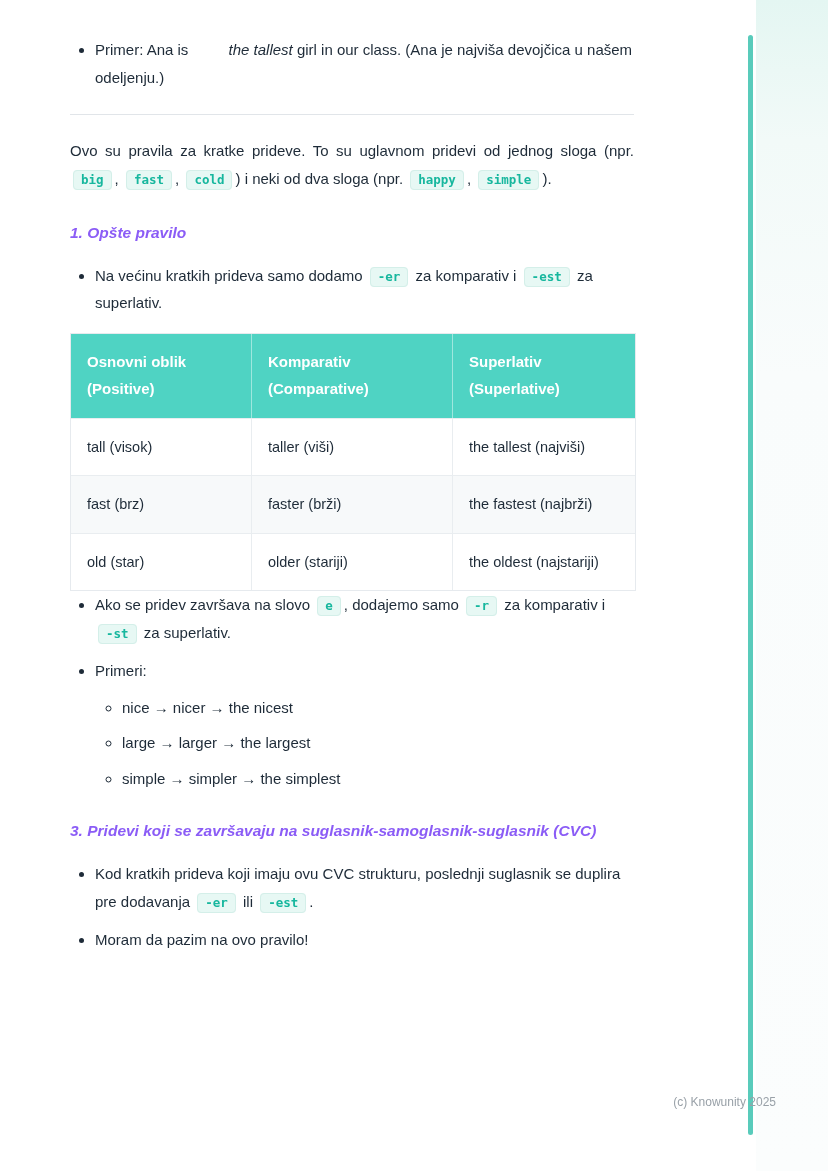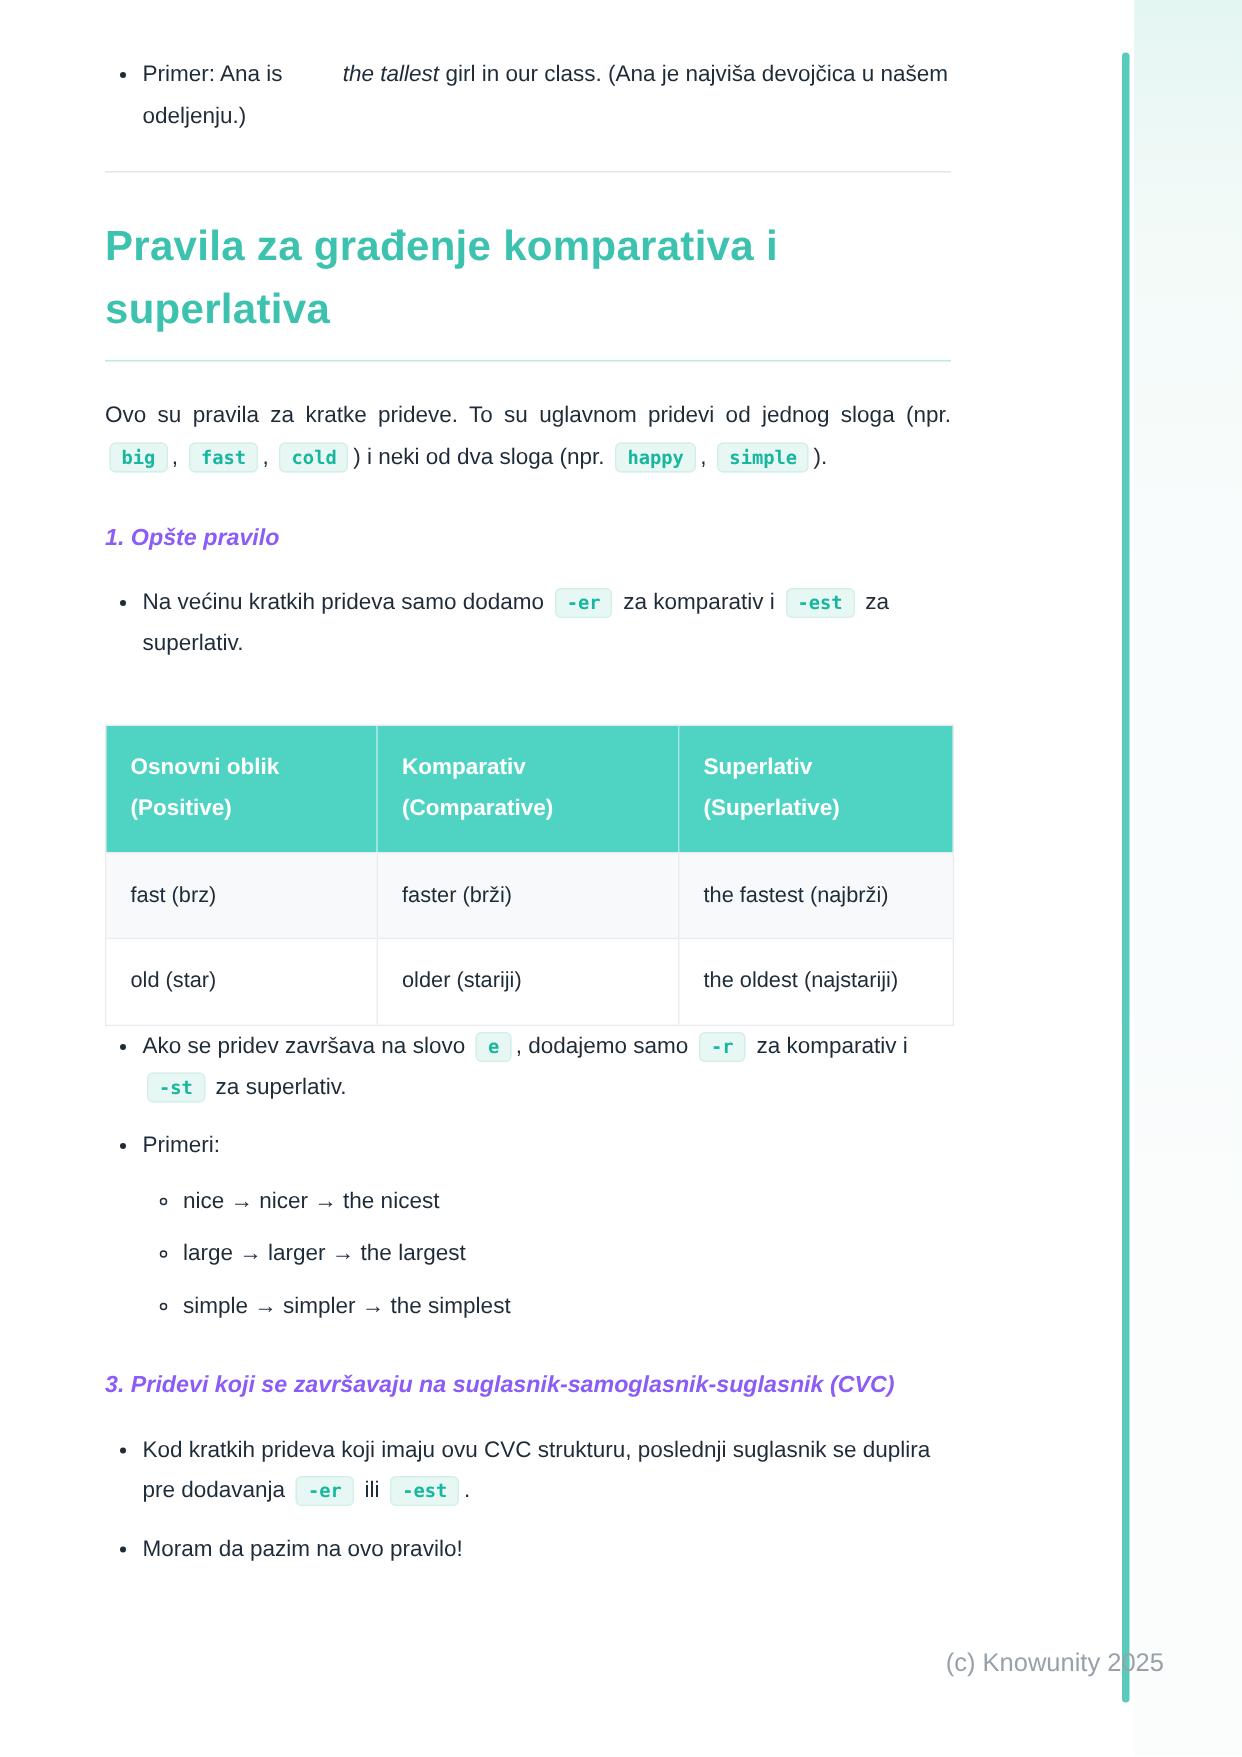--- a/index.html
+++ b/index.html
@@ -28,21 +28,21 @@
 
   h1.page-title {
     color:var(--accent,#3cc2af); font-size:28px; line-height:1.5; font-weight:700;
     margin-top:28px; padding-bottom:13px; border-bottom:1px solid #bfe9e1;
     letter-spacing:.2px;
   }
   .para { margin-top:22px; line-height:1.9; text-align:justify; }
   h3.sec { font-size:15.5px; font-weight:700; margin-top:30px; margin-bottom:20px; color:#8b5cf6;font-style:italic; }
 
   table.rules-table {
-    width:100%; border-collapse:separate; border-spacing:0; margin-top:40px;
+    width:100%; border-collapse:separate; border-spacing:0; margin-top:16px;
     border:1px solid #e6eaee; table-layout:fixed;
   }
   .rules-table th {
     background:var(--table-header-bg,#4fd3c3); color:#ffffff; font-weight:700;
     text-align:left; padding:14px 16px 16px; font-size:15px; line-height:1.8;
     vertical-align:top;
   }
   .rules-table th + th { border-left:1px solid rgba(255,255,255,.45); }
   .th-line { display:block; }
   .rules-table td {
@@ -56,40 +56,39 @@
   .seg-i { font-style:italic;margin-left:36px; }
   .seg-code {
     font-family:"DejaVu Sans Mono", monospace;
     background:var(--code-bg,#e7f8f4); color:var(--code-text,#17b79e);
     border:1px solid #d4efe9; border-radius:4px;
     padding:1px 7px 2px; font-size:12.5px; font-weight:700;
     margin:0 3px; white-space:nowrap;
   }
 
   .footer-credit {
-    position:absolute; right:52px; bottom:52px;
-    font-size:17px; color:#99a1a8;
+    position:absolute; right:52px; bottom:62px;
+    font-size:12px; color:#99a1a8;
   }
 </style>
 </head>
 <body>
 
 <div class="page">
 
   <div class="content">
 
     <ul class="bullets">
       <li>
         <span><span>Primer: Ana is </span><span class="seg-i">the tallest</span><span> girl in our class. (Ana je najviša devojčica u našem odeljenju.)</span></span>
       </li>
     </ul>
 
     <hr class="divider">
 
-    <h1 class="page-title">Pravila za građenje komparativa i superlativa</h1>
 
     <p class="para"><span>Ovo su pravila za </span><span class="seg-b">kratke prideve</span><span>. To su uglavnom pridevi od jednog sloga (npr. </span><span class="seg-code">big</span><span>, </span><span class="seg-code">fast</span><span>, </span><span class="seg-code">cold</span><span>) i neki od dva sloga (npr. </span><span class="seg-code">happy</span><span>, </span><span class="seg-code">simple</span><span>).</span></p>
 
     <h3 class="sec">1. Opšte pravilo</h3>
 
     <ul class="bullets">
       <li>
         <span><span>Na većinu kratkih prideva samo dodamo </span><span class="seg-code">-er</span><span> za komparativ i </span><span class="seg-code">-est</span><span> za superlativ.</span></span>
       </li>
     </ul>
@@ -110,20 +109,25 @@
             <span class="th-line">Komparativ</span>
             <span class="th-line">(Comparative)</span>
           </th>
           <th>
             <span class="th-line">Superlativ</span>
             <span class="th-line">(Superlative)</span>
           </th>
         </tr>
       </thead>
       <tbody>
+        <tr>
+          <td><span>tall (visok)</span></td>
+          <td><span>tall</span><span class="seg-b">er</span><span> (viši)</span></td>
+          <td><span class="seg-b">the</span><span> tall</span><span class="seg-b">est</span><span> (najviši)</span></td>
+        </tr>
         <tr class="alt">
           <td><span>fast (brz)</span></td>
           <td><span>fast</span><span class="seg-b">er</span><span> (brži)</span></td>
           <td><span class="seg-b">the</span><span> fast</span><span class="seg-b">est</span><span> (najbrži)</span></td>
         </tr>
         <tr>
           <td><span>old (star)</span></td>
           <td><span>old</span><span class="seg-b">er</span><span> (stariji)</span></td>
           <td><span class="seg-b">the</span><span> old</span><span class="seg-b">est</span><span> (najstariji)</span></td>
         </tr>

